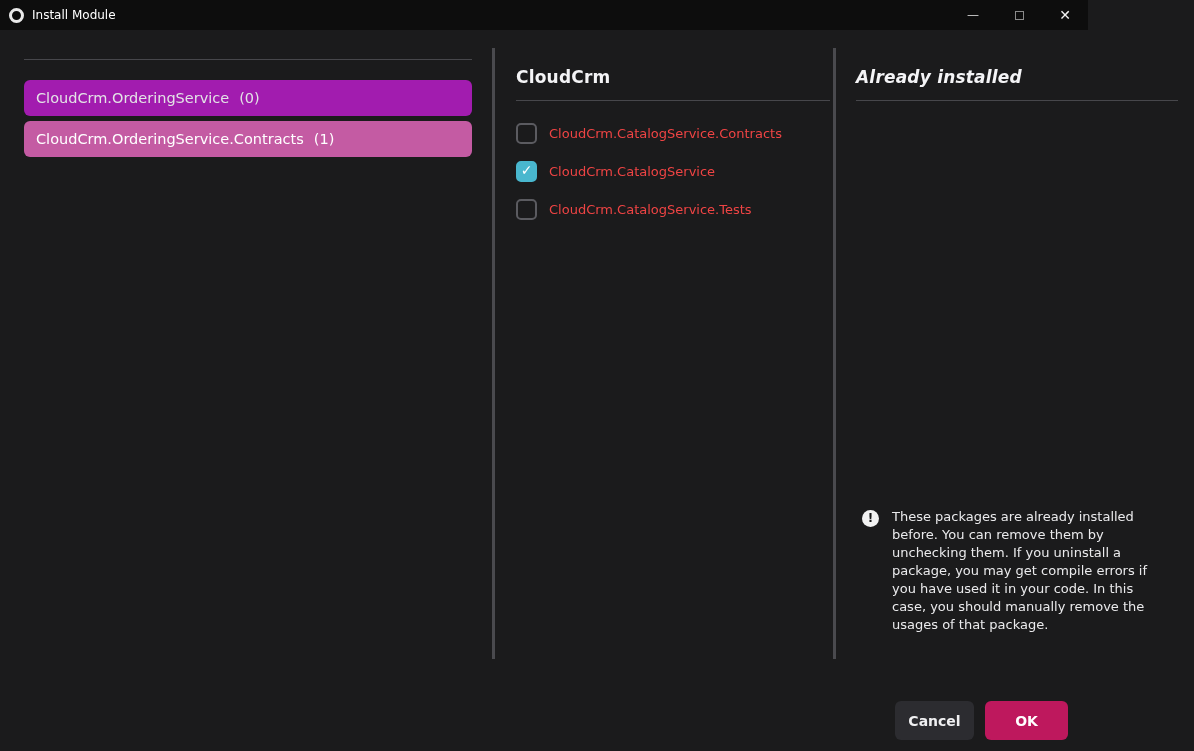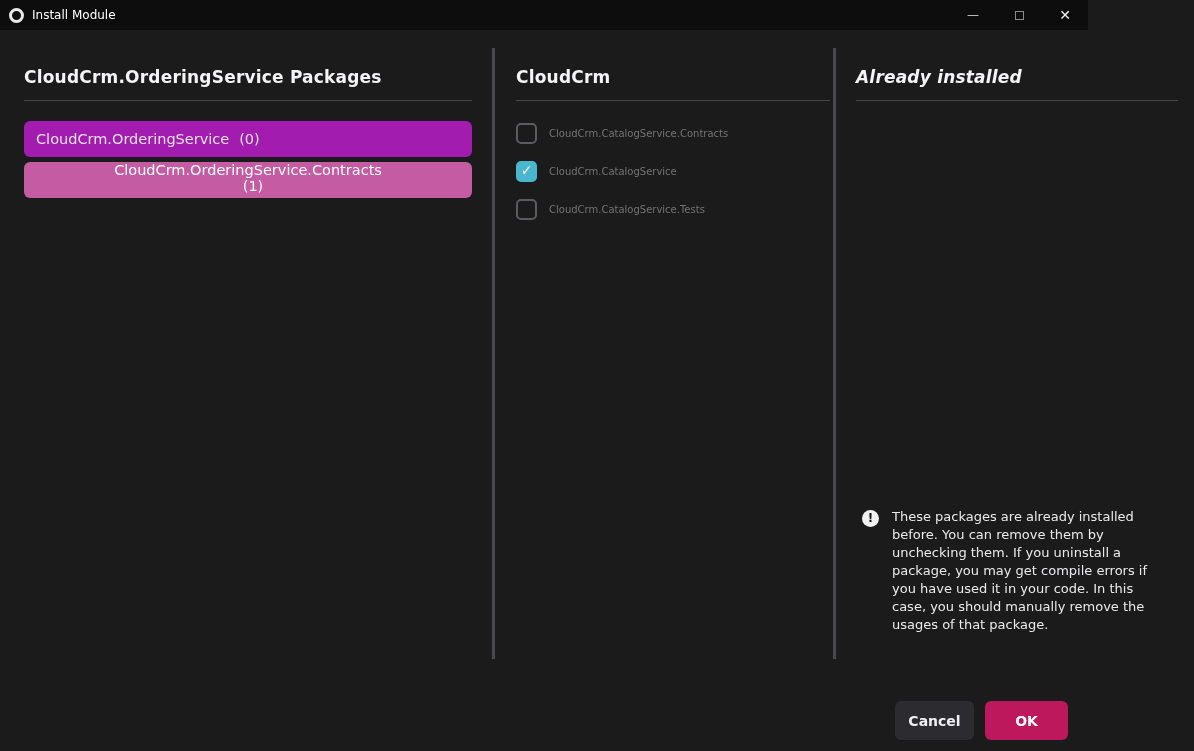--- a/index.html
+++ b/index.html
@@ -46,37 +46,37 @@
   .vdiv.one { left:492px; }
   .vdiv.two { left:833px; }
 
   
   .module-list { margin-top:20px; }
   .module-item {
     height:36px; border-radius:6px; background:#a21caf; color:#e3e3e6;
     display:flex; align-items:center; padding:0 12px; font-size:14.5px;
     margin-bottom:5px; cursor:pointer;
   }
-  .module-item.selected { background:#c45ba3; color:#ffffff;flex-direction:column; }
+  .module-item.selected { background:#c45ba3; color:#ffffff; }
   .module-count { margin-left:10px; }
 
   
   .pkg-list { margin-top:20px; }
   .pkg-row { display:flex; align-items:center; height:24px; margin-bottom:14px; cursor:pointer; }
   .checkbox {
     width:21px; height:21px; border-radius:5px; border:2px solid #5b5b60;
     background:transparent; margin-right:12px; position:relative; flex:0 0 auto;
   }
   .pkg-row.checked .checkbox { background:#49b7ce; border-color:#49b7ce; }
   .checkmark {
     display:none; color:#ffffff; font-size:14px; font-weight:700;
     position:absolute; top:50%; left:50%; transform:translate(-50%,-54%);
   }
   .pkg-row.checked .checkmark { display:block; }
-  .pkg-label { color:#737373; font-size:10px; }
+  .pkg-label { color:#ef4444; font-size:13px; }
 
   
   .note { position:absolute; left:862px; top:508px; width:302px; display:flex; align-items:flex-start; }
   .info-icon {
     width:17px; height:17px; border-radius:50%; background:#f2f2f2; color:#161616;
     font-weight:700; font-size:12px; line-height:17px; text-align:center;
     flex:0 0 auto; margin-top:2px;
   }
   .note-text { margin-left:13px; color:#eaeaec; font-size:13px; line-height:18px; width:266px; }
 
@@ -104,21 +104,20 @@
       <button class="win-btn">
         <span class="max-glyph"></span>
       </button>
       <button class="win-btn close">
         <span>✕</span>
       </button>
     </div>
   </div>
 
   <section class="panel left">
-    <h2 class="panel-header">CloudCrm.OrderingService Packages</h2>
     <div class="hr"></div>
     <div class="module-list">
       <div class="module-item">
         <span>CloudCrm.OrderingService</span>
         <span class="module-count">(0)</span>
       </div>
       <div class="module-item selected">
         <span>CloudCrm.OrderingService.Contracts</span>
         <span class="module-count">(1)</span>
       </div>

